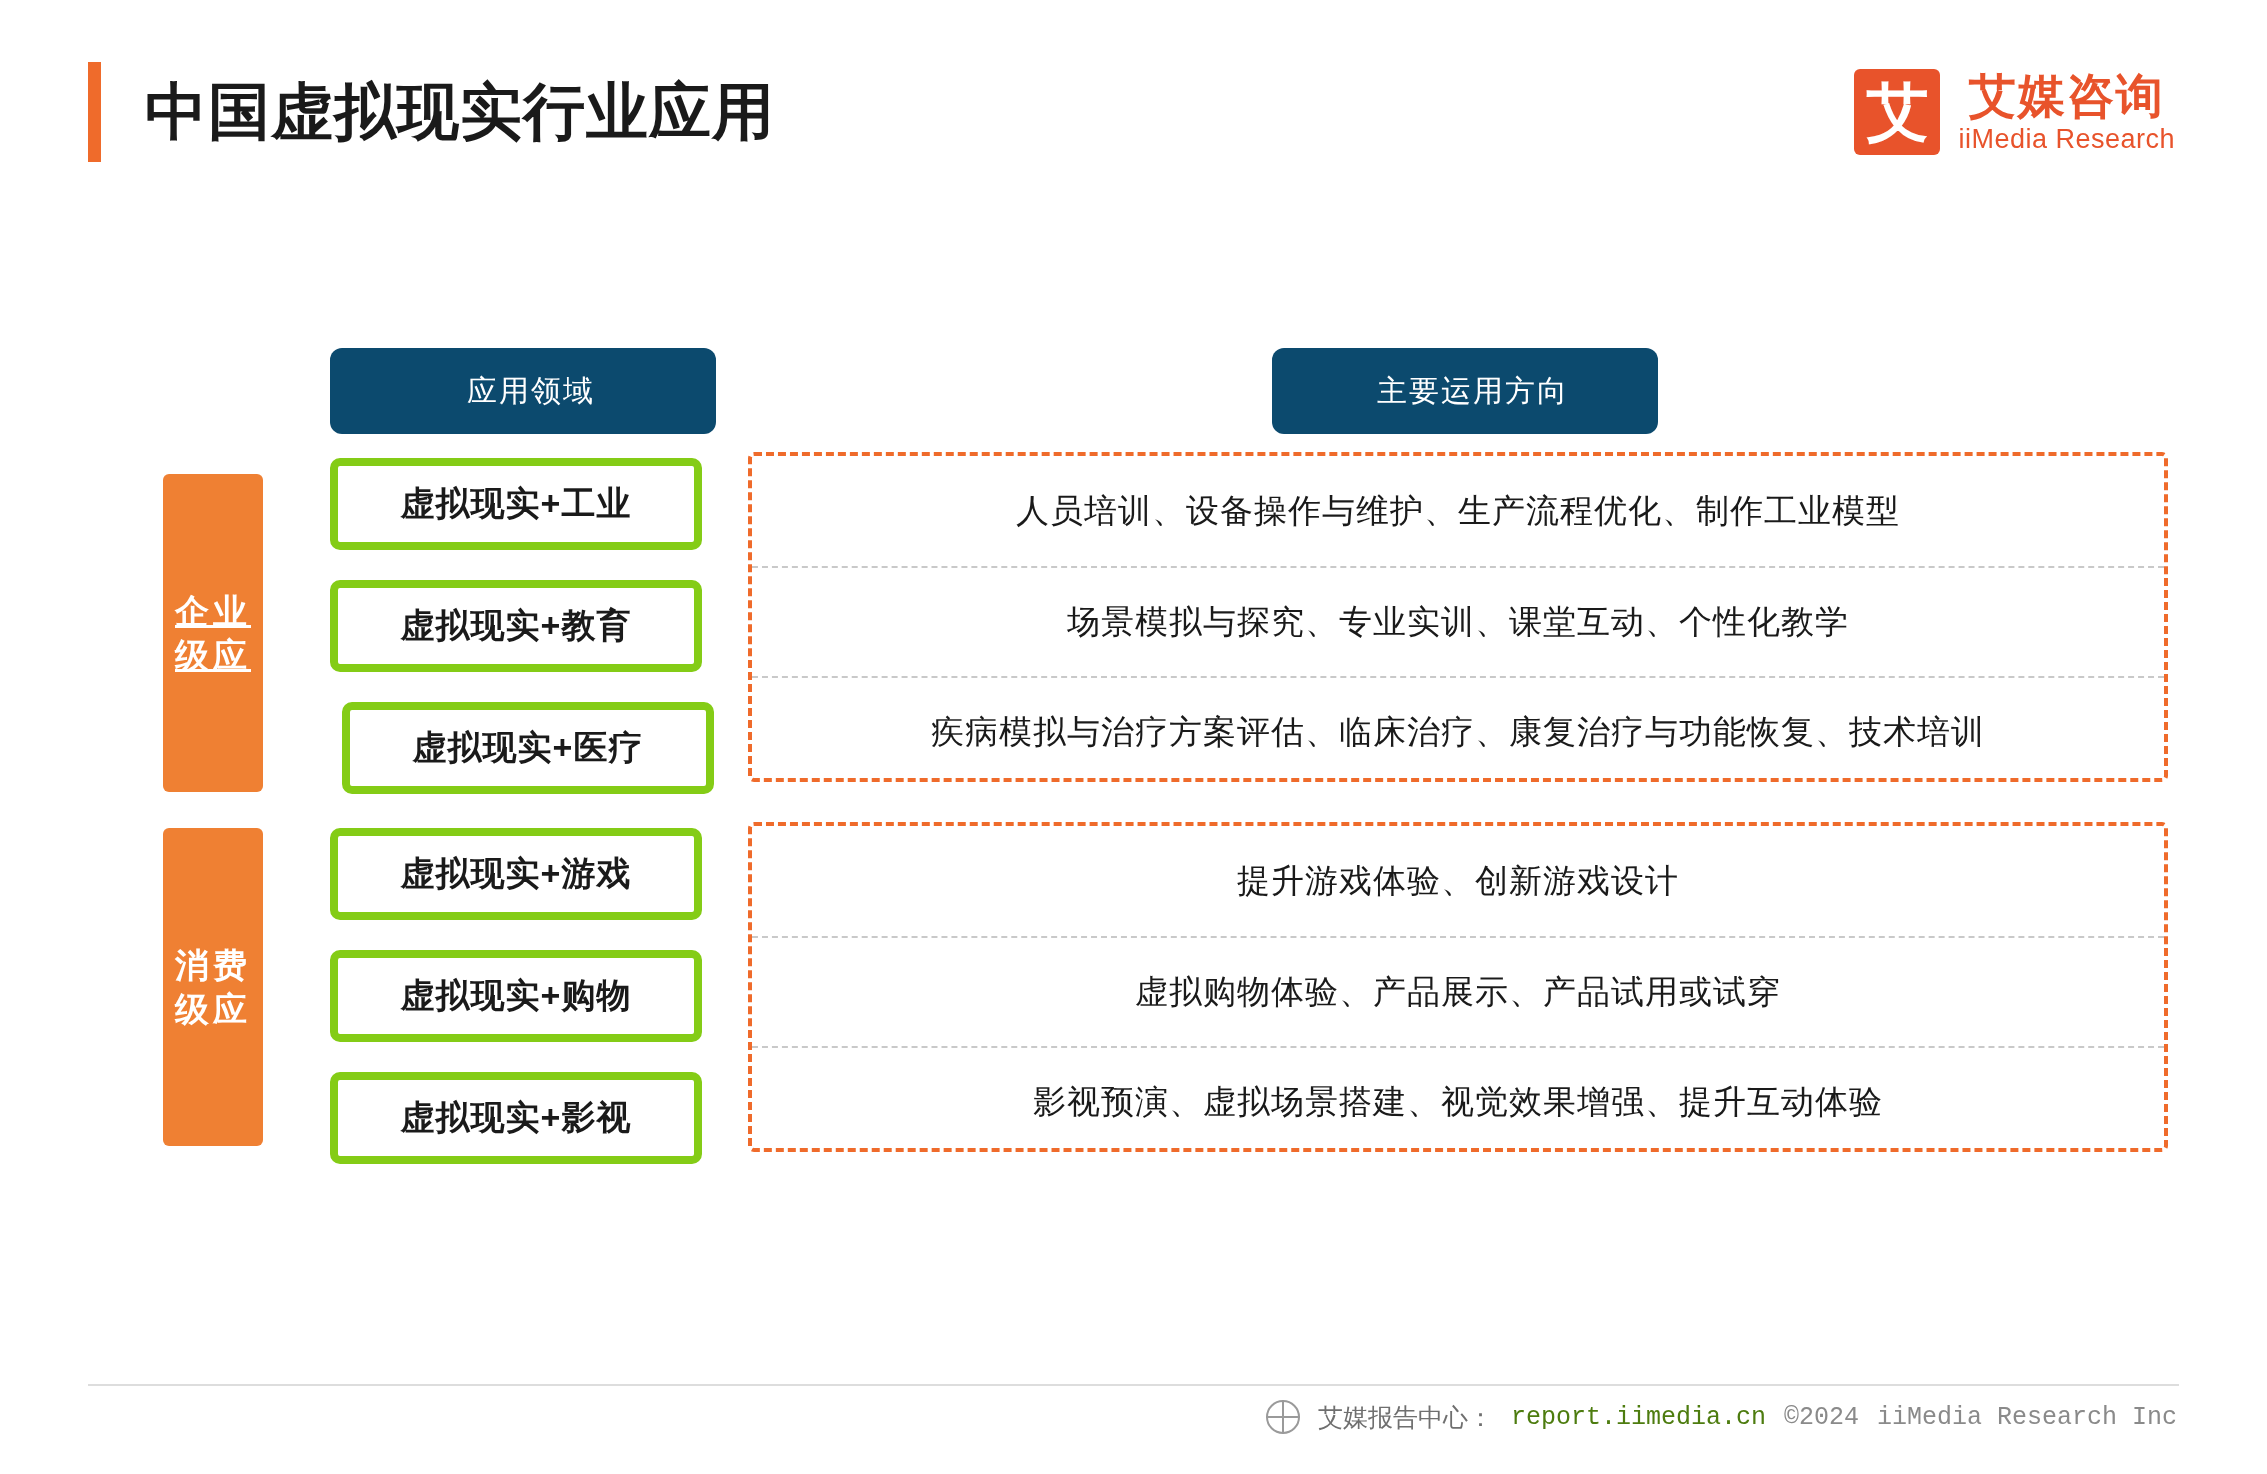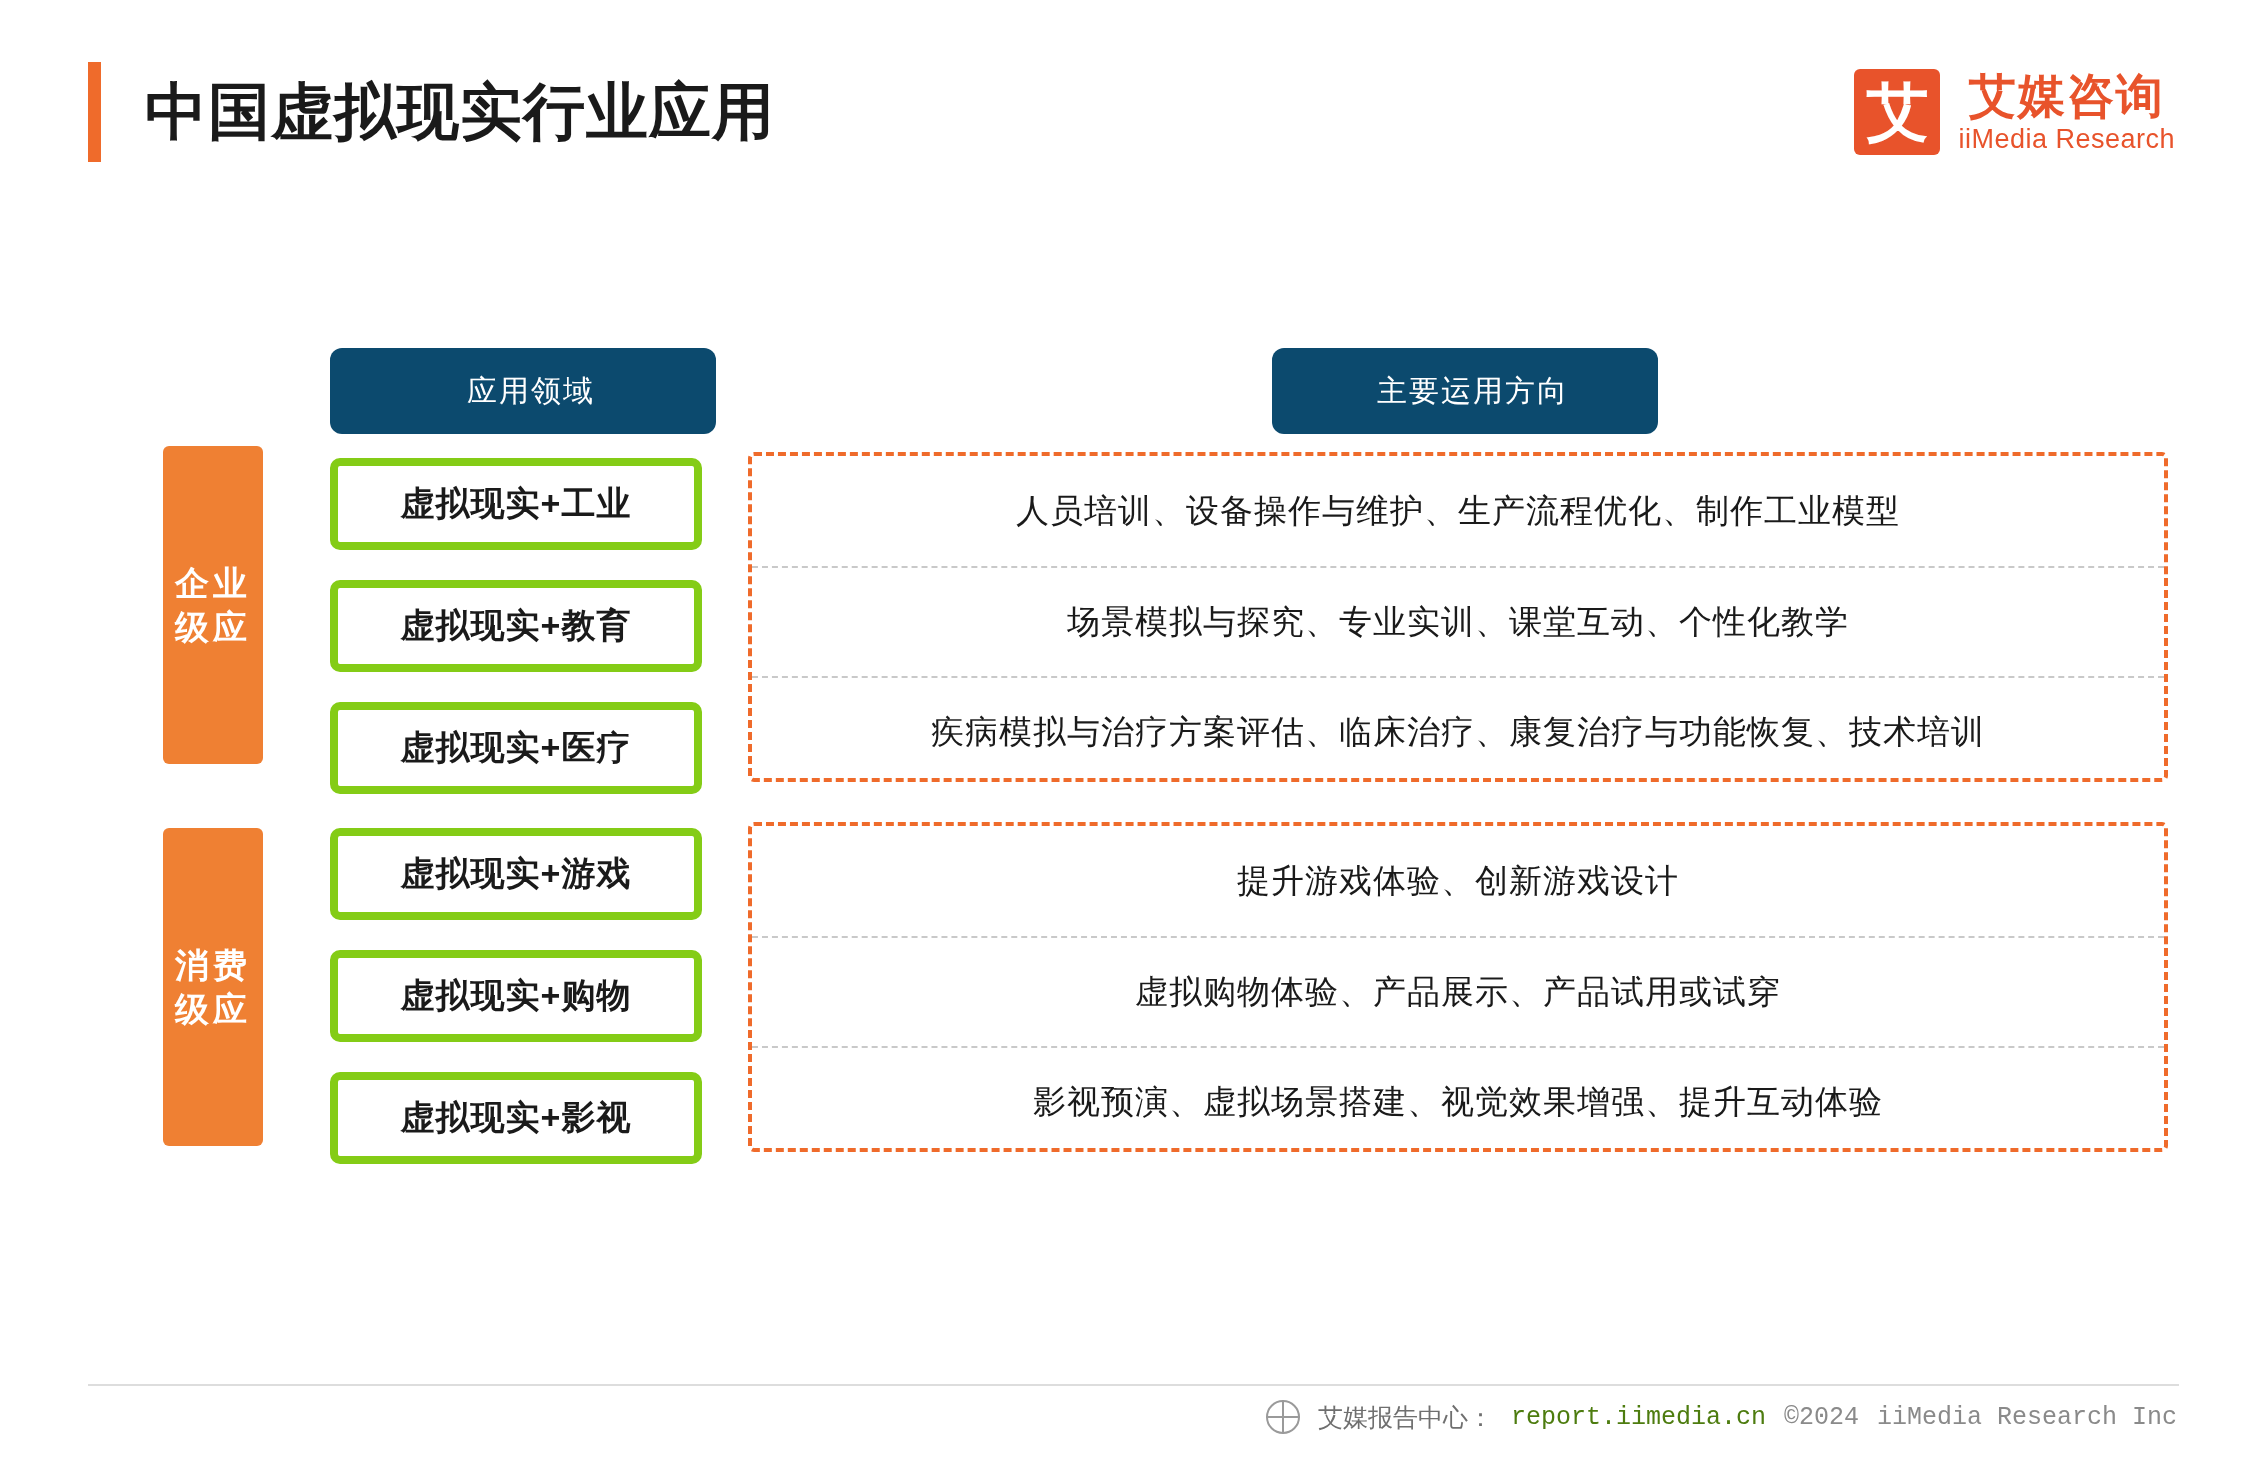--- a/index.html
+++ b/index.html
@@ -132,22 +132,23 @@
     letter-spacing: 4px;
     display: flex;
     align-items: center;
     justify-content: center;
     text-align: center;
     line-height: 44px;
     padding: 0 12px;
     box-sizing: border-box;
   }
   .cat-enterprise {
-    top: 116px;
+    top: 144px;
     height: 318px;
+    text-decoration: underline;
   }
   .cat-consumer {
     top: 498px;
     height: 318px;
     text-align: right;
   }
 
   
   .domain-box {
     position: absolute;
@@ -275,21 +276,21 @@
 <div class="diagram">
 
   <div class="col-head head-domain">应用领域</div>
   <div class="col-head head-usage">主要运用方向</div>
 
   <div class="cat-bar cat-enterprise">企业级应</div>
   <div class="cat-bar cat-consumer">消费级应</div>
 
   <div class="domain-box" style="top:128px;">虚拟现实+工业</div>
   <div class="domain-box" style="top:250px;">虚拟现实+教育</div>
-  <div class="domain-box" style="top:372px;">虚拟现实+医疗</div>
+  <div class="domain-box" style="top:372px;margin-left:12px;">虚拟现实+医疗</div>
 
   <div class="domain-box" style="top:498px;">虚拟现实+游戏</div>
   <div class="domain-box" style="top:620px;">虚拟现实+购物</div>
   <div class="domain-box" style="top:742px;">虚拟现实+影视</div>
 
   <div class="panel panel-enterprise">
     <div class="usage-row">人员培训、设备操作与维护、生产流程优化、制作工业模型</div>
     <div class="usage-row">场景模拟与探究、专业实训、课堂互动、个性化教学</div>
     <div class="usage-row">疾病模拟与治疗方案评估、临床治疗、康复治疗与功能恢复、技术培训</div>
   </div>

